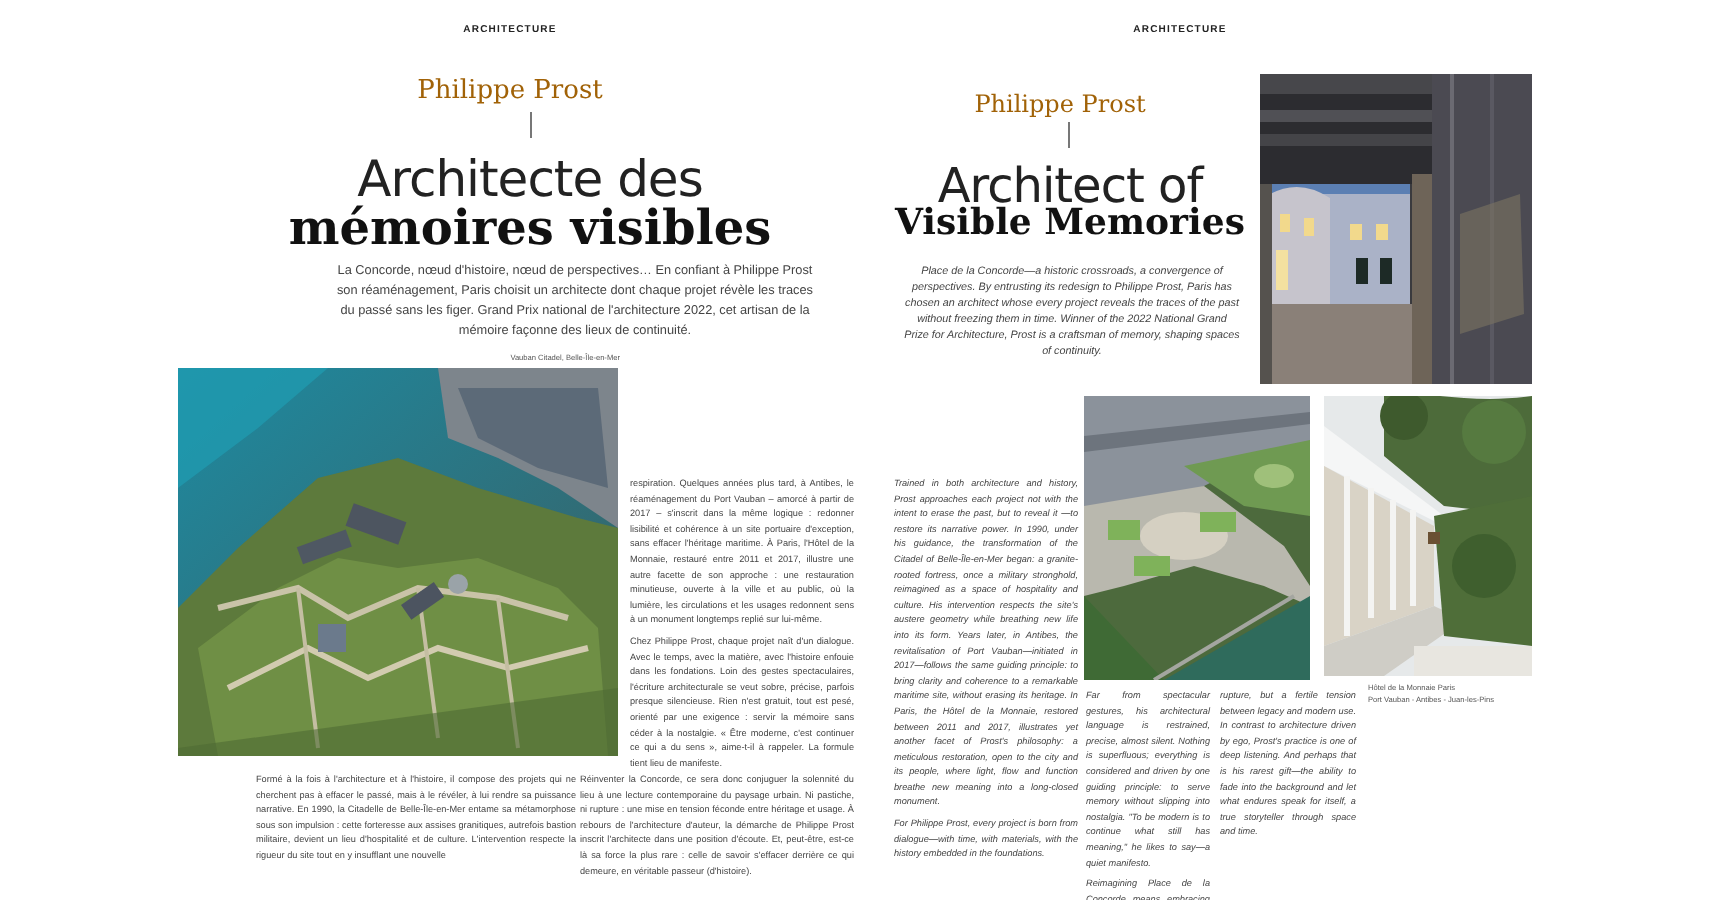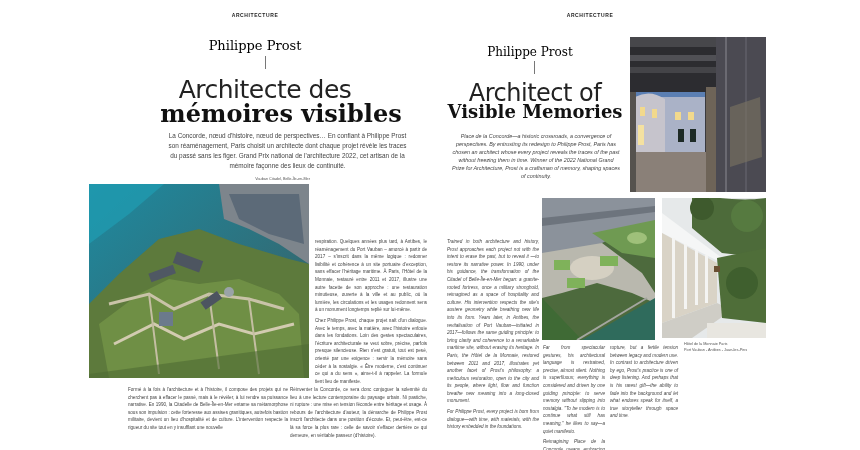--- a/index.html
+++ b/index.html
@@ -1,19 +1,19 @@
 <!DOCTYPE html>
 <html><head>
 <meta charset="utf-8">
 <style>
   html, body { margin:0; padding:0; background:#ffffff; }
   body { width:860px; height:450px; position:relative; overflow:hidden; font-family:"Liberation Sans", sans-serif; color:#333; }
   .abs { position:absolute; }
   .section-label { font-family:"Liberation Sans", sans-serif; font-weight:bold; font-size:5px; letter-spacing:0.6px; color:#222; text-align:center; }
-  .author { font-family:"DejaVu Serif", serif; color:#000000; font-weight:300; text-align:center; }
+  .author { font-family:"DejaVu Serif", serif; color:#a16207; font-weight:300; text-align:center; }
   .vbar { width:1px; background:#777; }
   .title-light { font-family:"DejaVu Sans", sans-serif; font-weight:normal; color:#222; text-align:center; letter-spacing:-0.5px; }
   .title-bold { font-family:"DejaVu Serif", serif; font-weight:bold; color:#111; text-align:center; letter-spacing:0px; }
   .lede { font-size:6.4px; line-height:10px; color:#444; text-align:center; }
   .lede-it { font-style:italic; }
   .body { font-size:4.6px; line-height:7.6px; color:#444; text-align:justify; }
   .body p { margin:0 0 3px 0; }
   .body-it { font-style:italic; }
   .caption { font-size:3.8px; color:#555; line-height:6px; }
   .photo { overflow:hidden; }
@@ -22,21 +22,21 @@
 </head>
 <body>
 
 <div>
   <div class="abs section-label" style="left:210px; top:12px; width:90px;">ARCHITECTURE</div>
 
   <div class="abs author" style="left:180px; top:38px; width:150px; font-size:13px;">Philippe Prost</div>
   <div class="abs vbar" style="left:265px; top:56px; height:13px;"></div>
 
   <div class="abs title-light" style="left:140px; top:76px; width:250px; font-size:25px; line-height:28px;">Architecte des</div>
-  <div class="abs title-bold" style="left:140px; top:101px; width:250px; font-size:24px; line-height:26px;margin-left:16px;">mémoires visibles</div>
+  <div class="abs title-bold" style="left:140px; top:101px; width:250px; font-size:24px; line-height:26px;">mémoires visibles</div>
 
   <div class="abs lede" style="left:165px; top:131px; width:245px;">La Concorde, nœud d'histoire, nœud de perspectives… En confiant à Philippe Prost son réaménagement, Paris choisit un architecte dont chaque projet révèle les traces du passé sans les figer. Grand Prix national de l'architecture 2022, cet artisan de la mémoire façonne des lieux de continuité.</div>
 
   <div class="abs caption" style="left:200px; top:176px; width:110px; text-align:right;">Vauban Citadel, Belle-Île-en-Mer</div>
 
   <div class="abs photo" style="left:89px; top:184px; width:220px; height:194px;">
     <svg viewBox="0 0 220 194" preserveAspectRatio="none">
       <defs>
         <linearGradient id="sea" x1="0" y1="0" x2="1" y2="1">
           <stop offset="0" stop-color="#1e8aa0"></stop>

